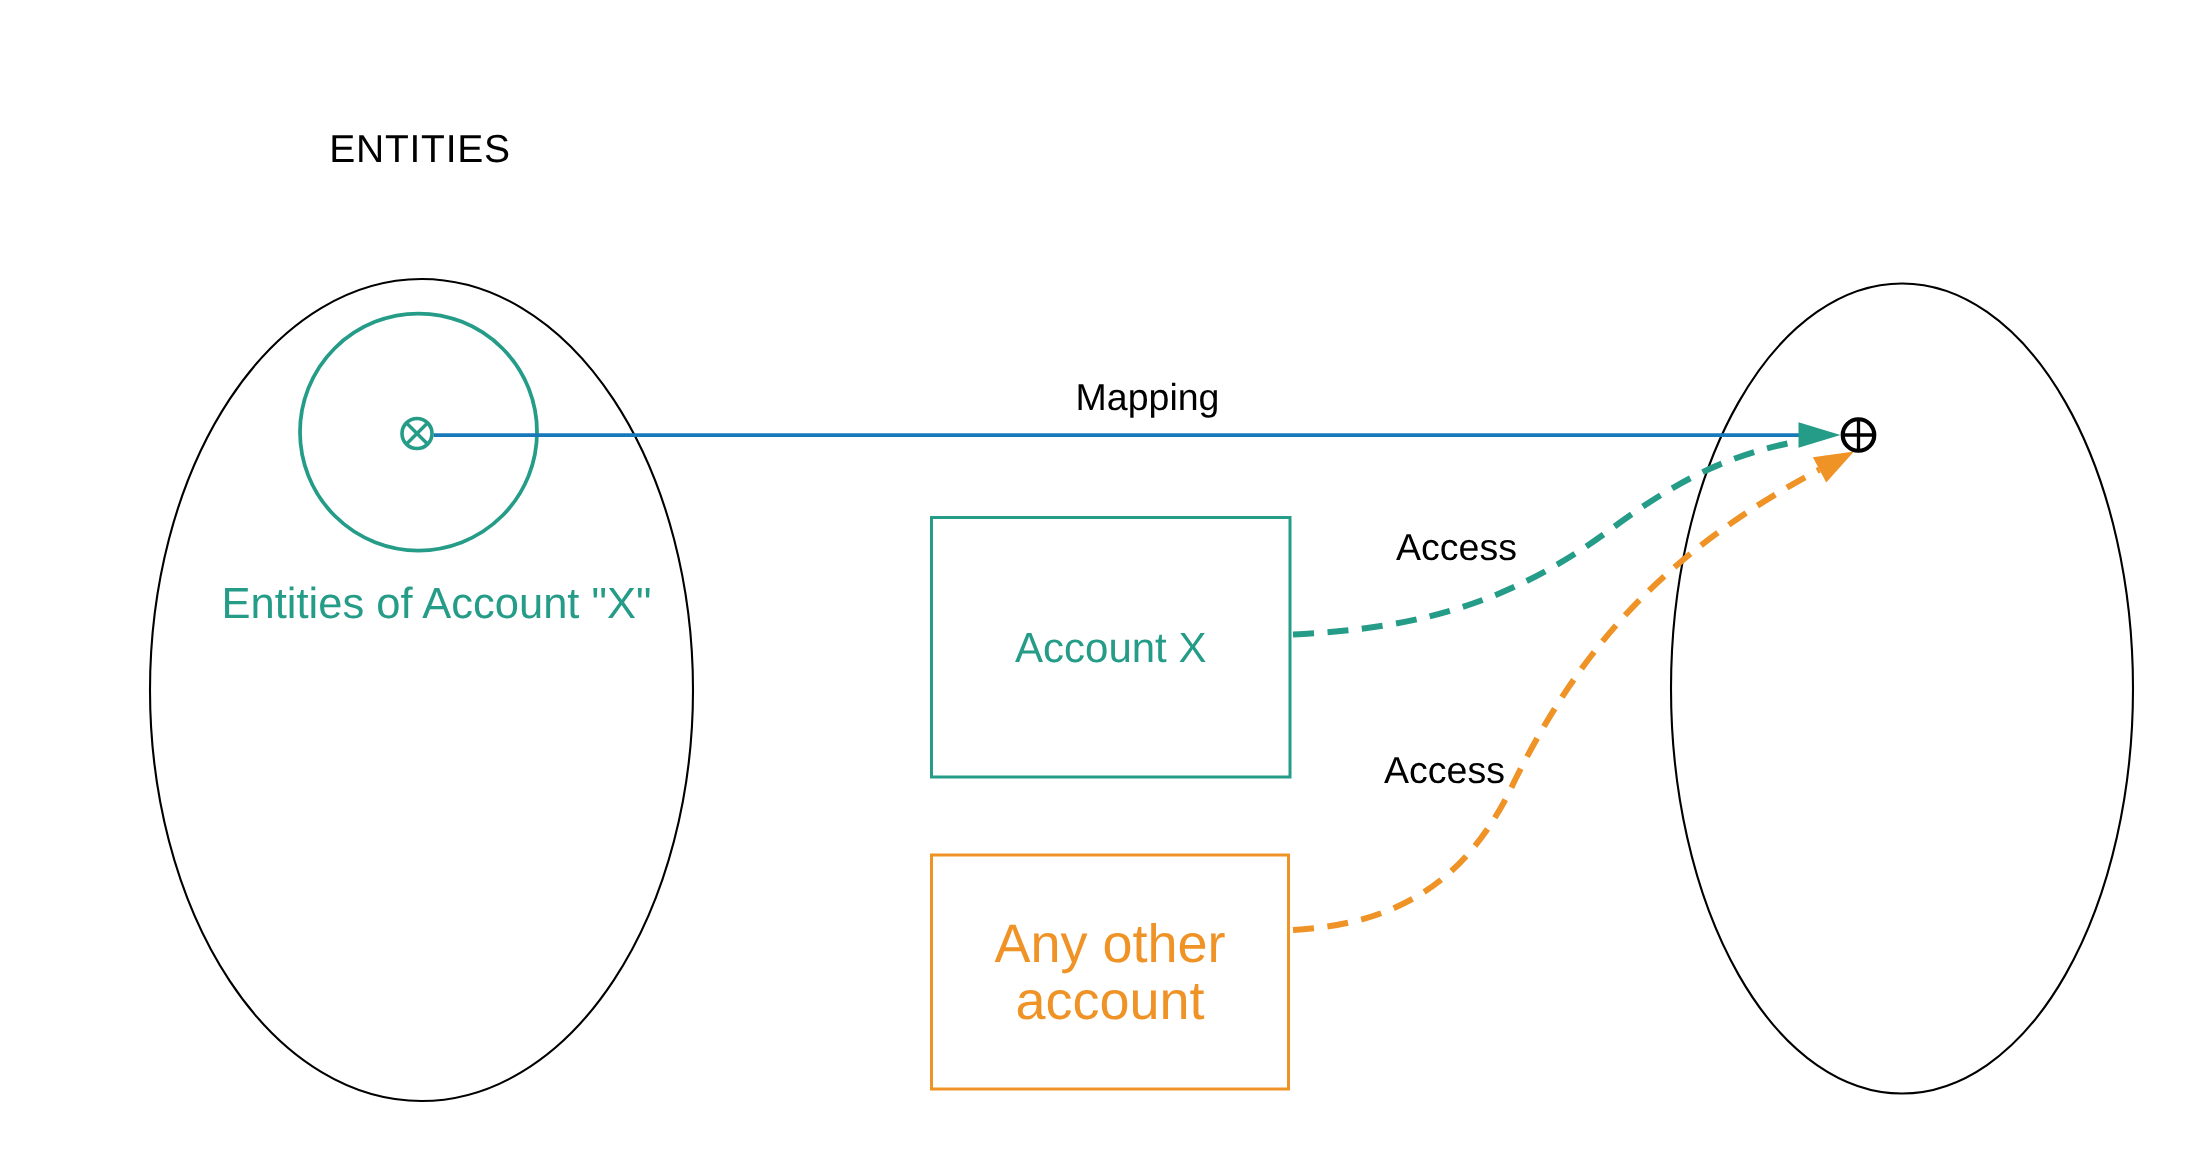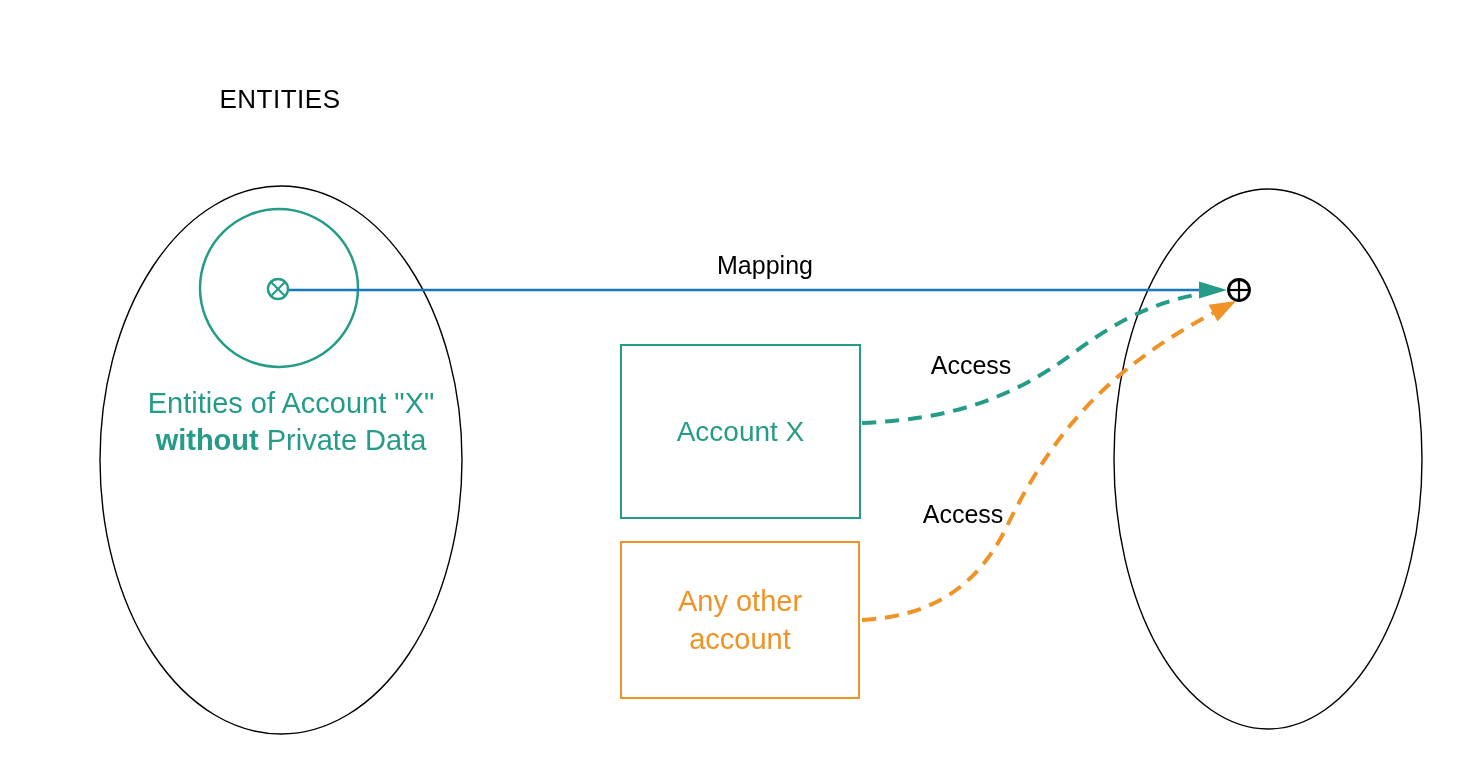--- a/index.html
+++ b/index.html
@@ -49,21 +49,21 @@
     border:2.5px solid;
     background:#ffffff;
     display:flex;
     align-items:center;
     justify-content:center;
     flex-direction:column;
     text-align:center;
     box-sizing:border-box;
   }
   .node-teal{border-color:var(--teal);color:var(--teal);font-size:28px;line-height:38px;}
-  .node-orange{border-color:var(--orange);color:var(--orange);font-size:29px;line-height:38px;}
+  .node-orange{border-color:var(--orange);color:var(--orange);font-size:36px;line-height:38px;margin-top:28px;}
   .bold{font-weight:bold;}
 </style>
 </head>
 <body>
 
 <div class="canvas">
 
   <svg width="1460" height="770" viewBox="0 0 1460 770">
 
     <ellipse cx="281" cy="460" rx="181" ry="274" class="fl-none st-ink" stroke-width="1.4"></ellipse>
@@ -94,21 +94,20 @@
   </svg>
 
   <div class="label set-title" style="left:280px;top:84px;">ENTITIES</div>
 
   <div class="label edge-label" style="left:765px;top:251px;">Mapping</div>
   <div class="label edge-label" style="left:971px;top:351px;">Access</div>
   <div class="label edge-label" style="left:963px;top:500px;">Access</div>
 
   <div class="label note" style="left:291px;top:385px;">
     <div>Entities of Account "X"</div>
-    <div><span class="bold">without</span> <span>Private Data</span></div>
   </div>
 
   <div class="node-box node-teal" style="left:620px;top:344px;width:241px;height:175px;">
     <div>Account X</div>
   </div>
 
   <div class="node-box node-orange" style="left:620px;top:541px;width:240px;height:158px;">
     <div>Any other</div>
     <div>account</div>
   </div>

